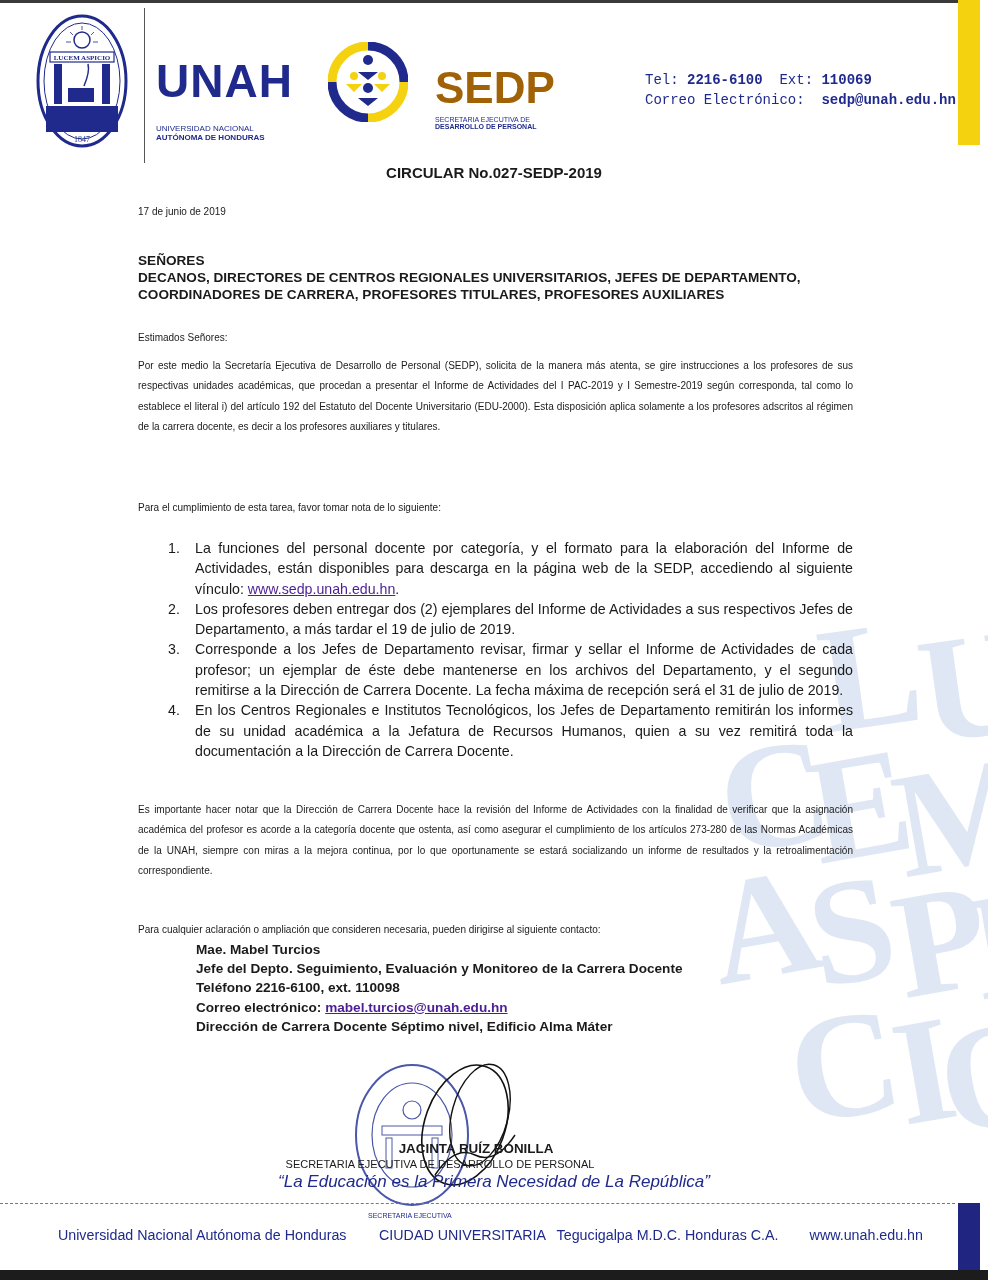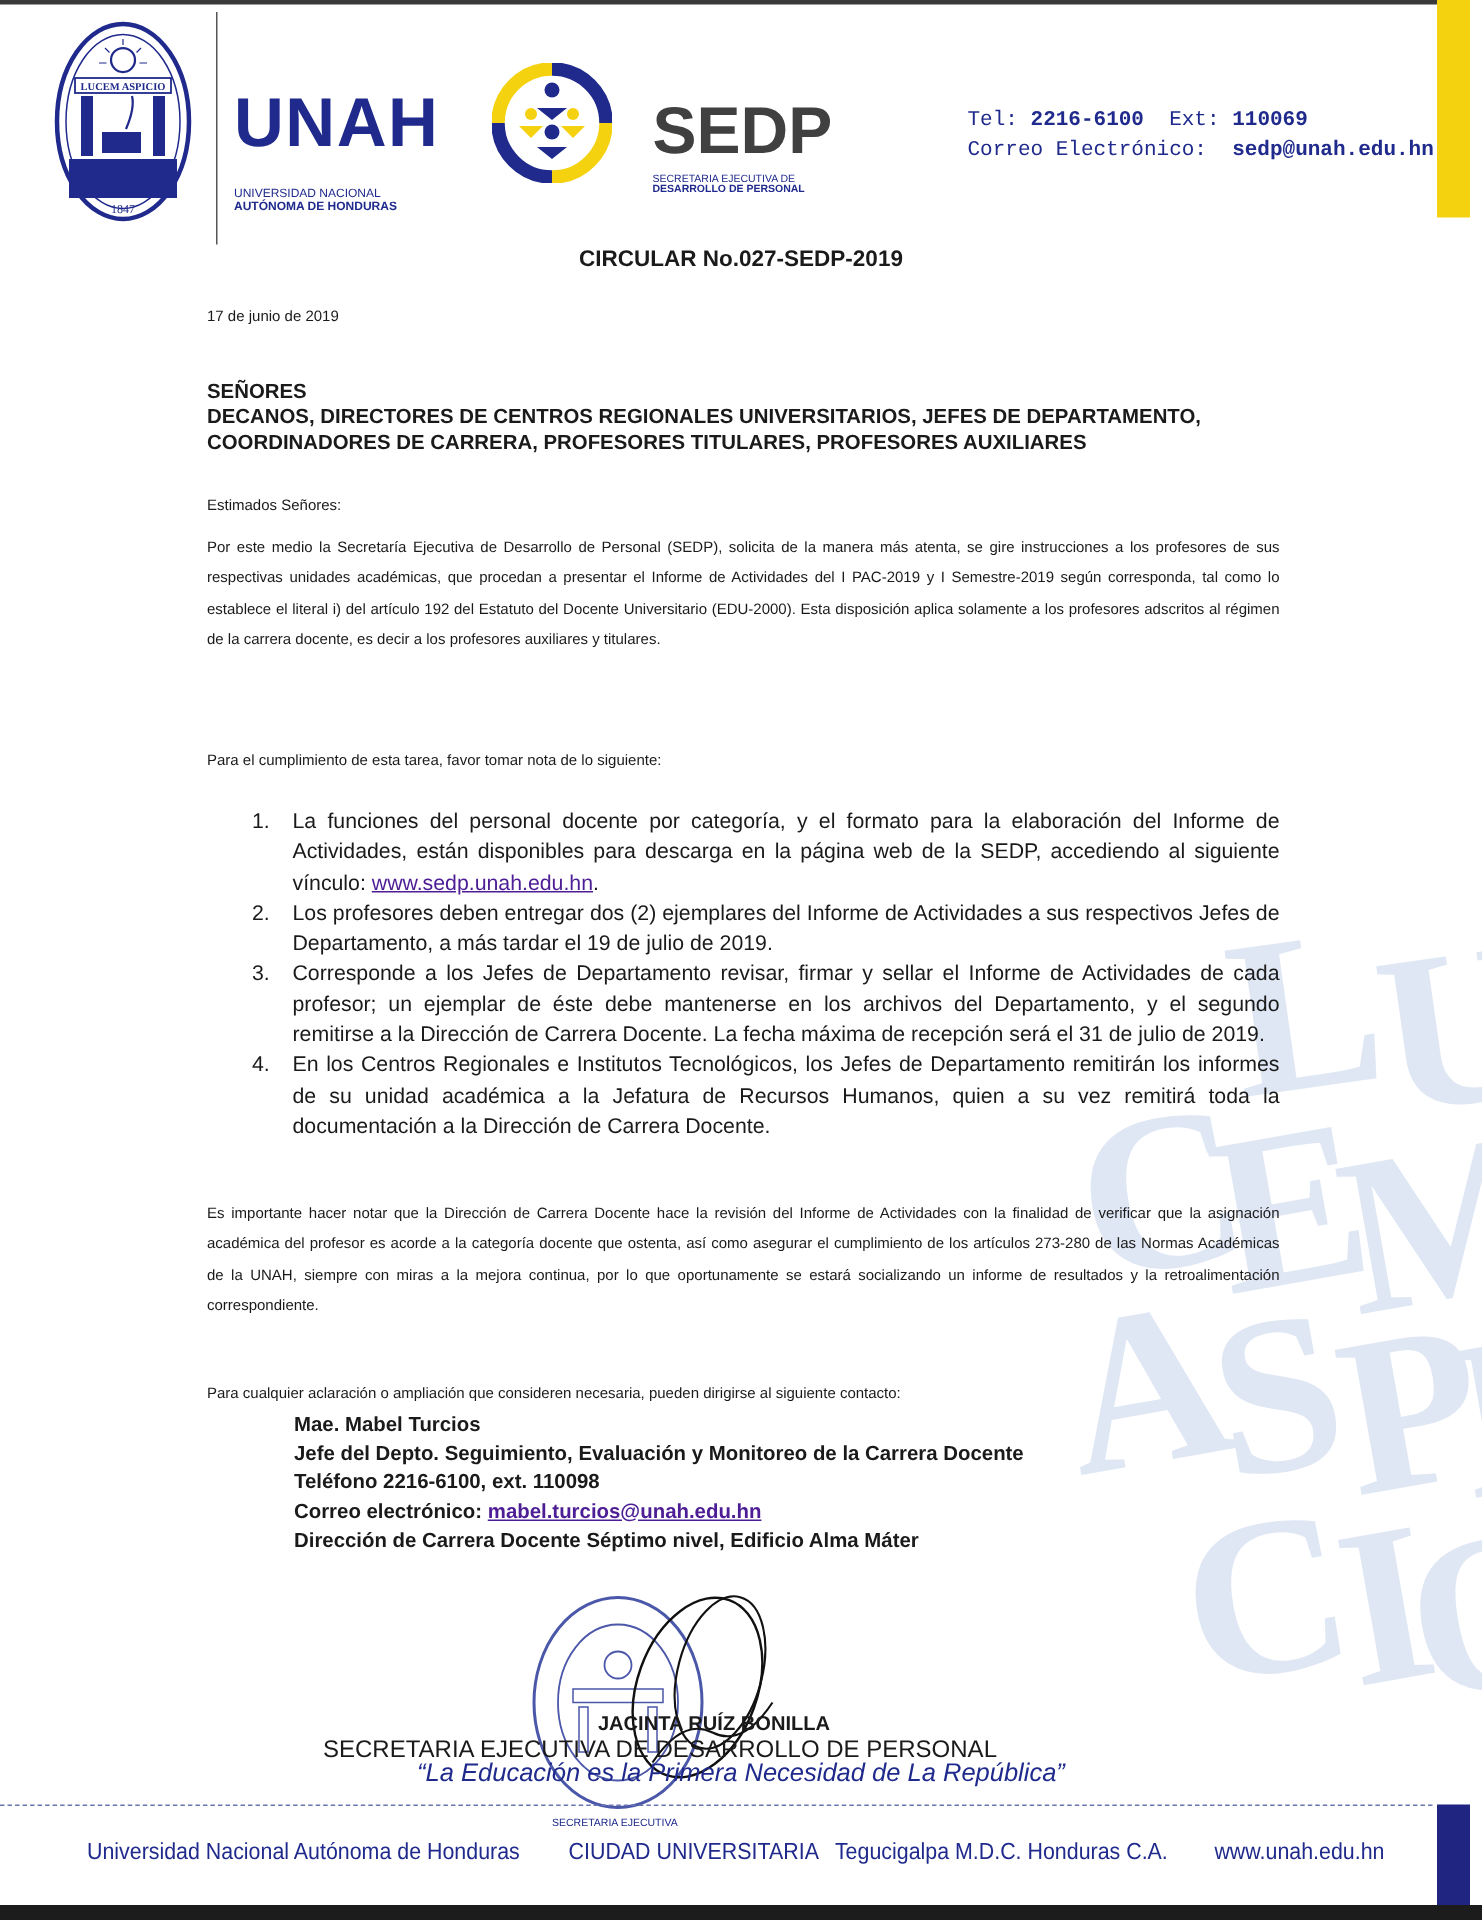--- a/index.html
+++ b/index.html
@@ -21,21 +21,21 @@
 
   
   .seal { position: absolute; left: 36px; top: 14px; width: 92px; height: 135px; }
   .vrule { position: absolute; left: 144px; top: 8px; width: 1px; height: 155px; background: #555; }
   .unah-logo { position: absolute; left: 156px; top: 58px; }
   .unah-logo .big { font-size: 46px; font-weight: bold; color: #1f2a8c; letter-spacing: 1px; line-height: 1; }
   .unah-logo .sub1 { font-size: 8px; color: #1f2a8c; margin-top: 20px; }
   .unah-logo .sub2 { font-size: 8px; font-weight: bold; color: #1f2a8c; }
   .sedp-icon { position: absolute; left: 328px; top: 42px; width: 80px; height: 80px; }
   .sedp-logo { position: absolute; left: 435px; top: 66px; }
-  .sedp-logo .big { font-size: 44px; font-weight: bold; color: #404040; line-height: 1; }
+  .sedp-logo .big { font-size: 44px; font-weight: bold; color: #a16207; line-height: 1; }
   .sedp-logo .sub1 { font-size: 7px; color: #1f2a8c; margin-top: 6px; }
   .sedp-logo .sub2 { font-size: 7px; font-weight: bold; color: #1f2a8c; }
   .contact-head { position: absolute; left: 645px; top: 70px; font-size: 14px; color: #1f2a8c; line-height: 20px; font-family: Liberation Mono, monospace; }
   .contact-head b { font-weight: bold; }
 
   
   .title { position: absolute; left: 0; width: 988px; top: 164px; text-align: center; font-weight: bold; font-size: 15px; }
   .txt { position: absolute; left: 138px; width: 715px; font-size: 10px; line-height: 20.3px; text-align: justify; }
   .date { top: 202px; }
   .addr { top: 252px; font-weight: bold; font-size: 13.6px; line-height: 17px; text-align: left; }
@@ -47,21 +47,21 @@
   ol.items li .num { position: absolute; left: 30px; top: 0; }
   .p3 { top: 800px; }
   .p4 { top: 920px; text-align: left; }
   .contact { position: absolute; left: 196px; top: 940px; font-weight: bold; font-size: 13.6px; line-height: 19.2px; }
   a.link { color: #4c1d95; text-decoration: underline; font-weight: inherit; }
 
   
   .stamp { position: absolute; left: 352px; top: 1060px; width: 120px; height: 150px; opacity: 0.85; }
   .signature { position: absolute; left: 395px; top: 1055px; width: 140px; height: 160px; }
   .signer { position: absolute; left: 0; width: 872px; top: 1141px; text-align: center; font-weight: bold; font-size: 13.4px; padding-left: 80px; box-sizing: border-box; }
-  .office { position: absolute; left: 0; width: 880px; top: 1158px; text-align: center; font-size: 16px; padding-left: 0; }
+  .office { position: absolute; left: 0; width: 880px; top: 1158px; text-align: center; font-size: 11px; padding-left: 0; }
   .motto { position: absolute; left: 0; width: 988px; top: 1172px; text-align: center; font-style: italic; font-size: 17px; color: #1f2a8c; }
 
   .dashes { position: absolute; left: 0; top: 1203px; width: 955px; border-top: 1px dashed #6b75b0; }
   .footer { position: absolute; top: 1226px; left: 0; width: 960px; font-size: 15.5px; color: #1f2a8c; transform: scaleX(0.92); transform-origin: left; }
   .footer span { position: absolute; white-space: nowrap; }
   .f1 { left: 63px; } .f2 { left: 412px; } .f3 { left: 605px; } .f4 { left: 880px; }
   .stamp-text { position: absolute; left: 368px; top: 1212px; font-size: 7px; color: #1f2a8c; }
 </style>
 </head>
 <body>

